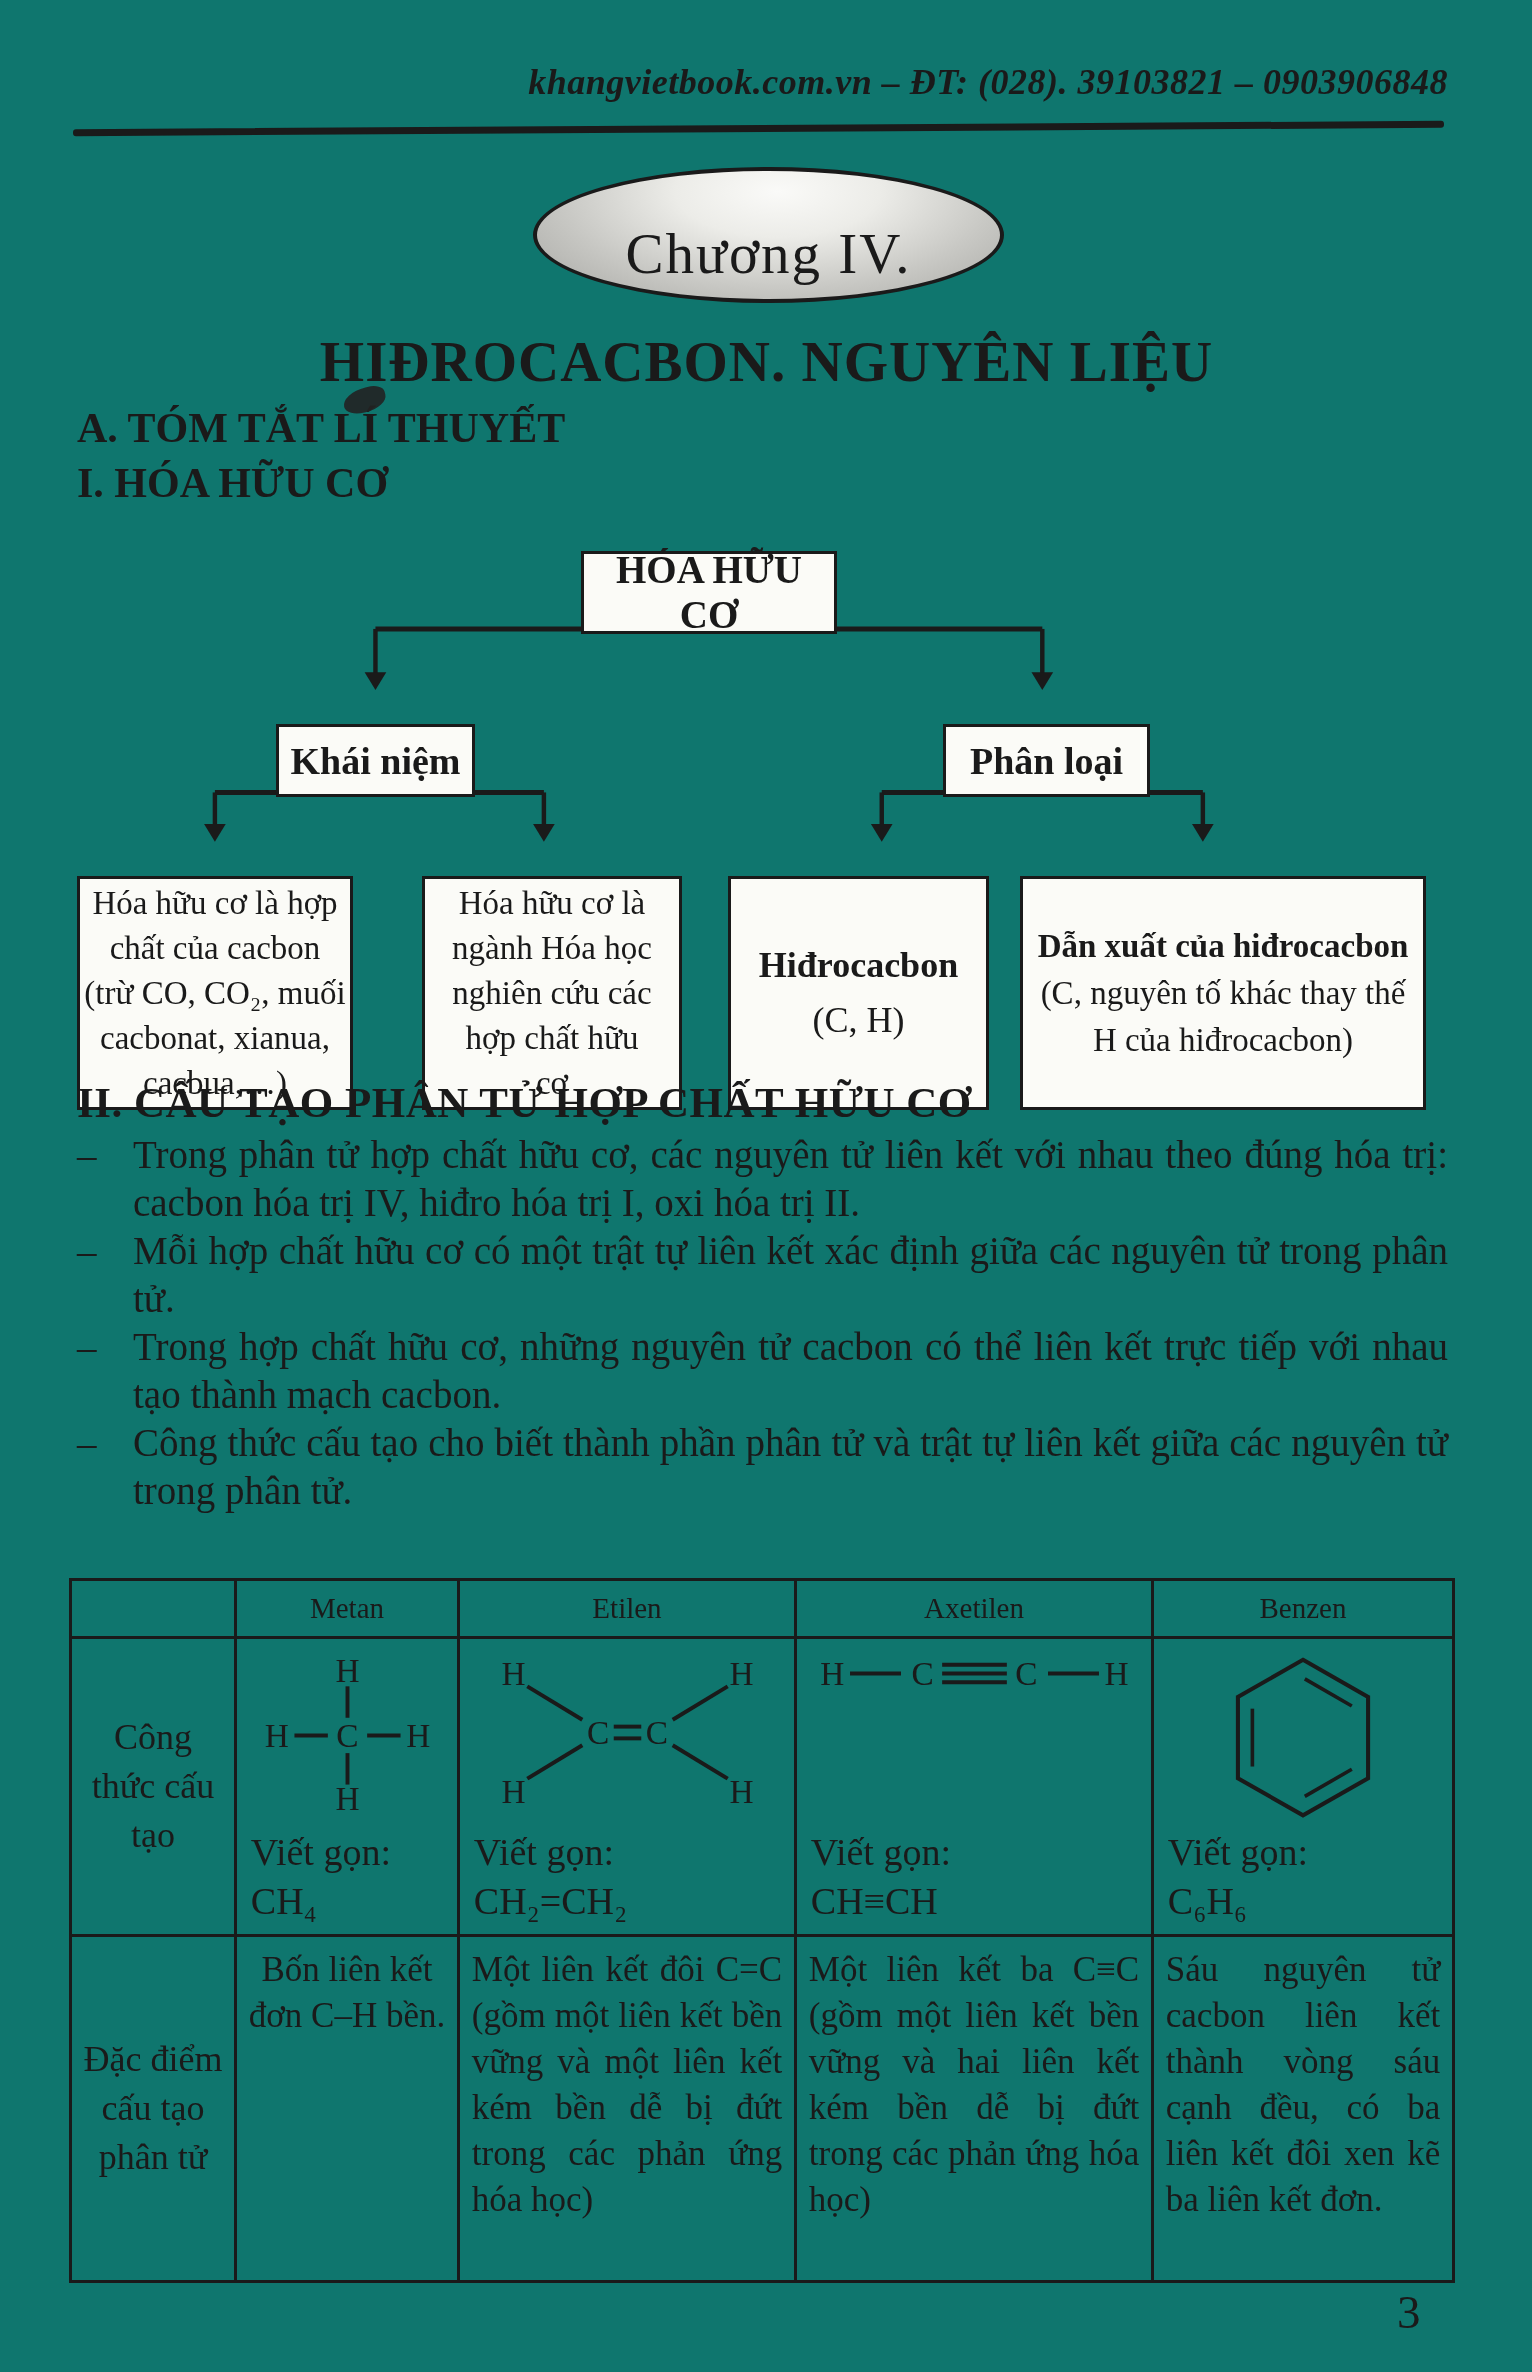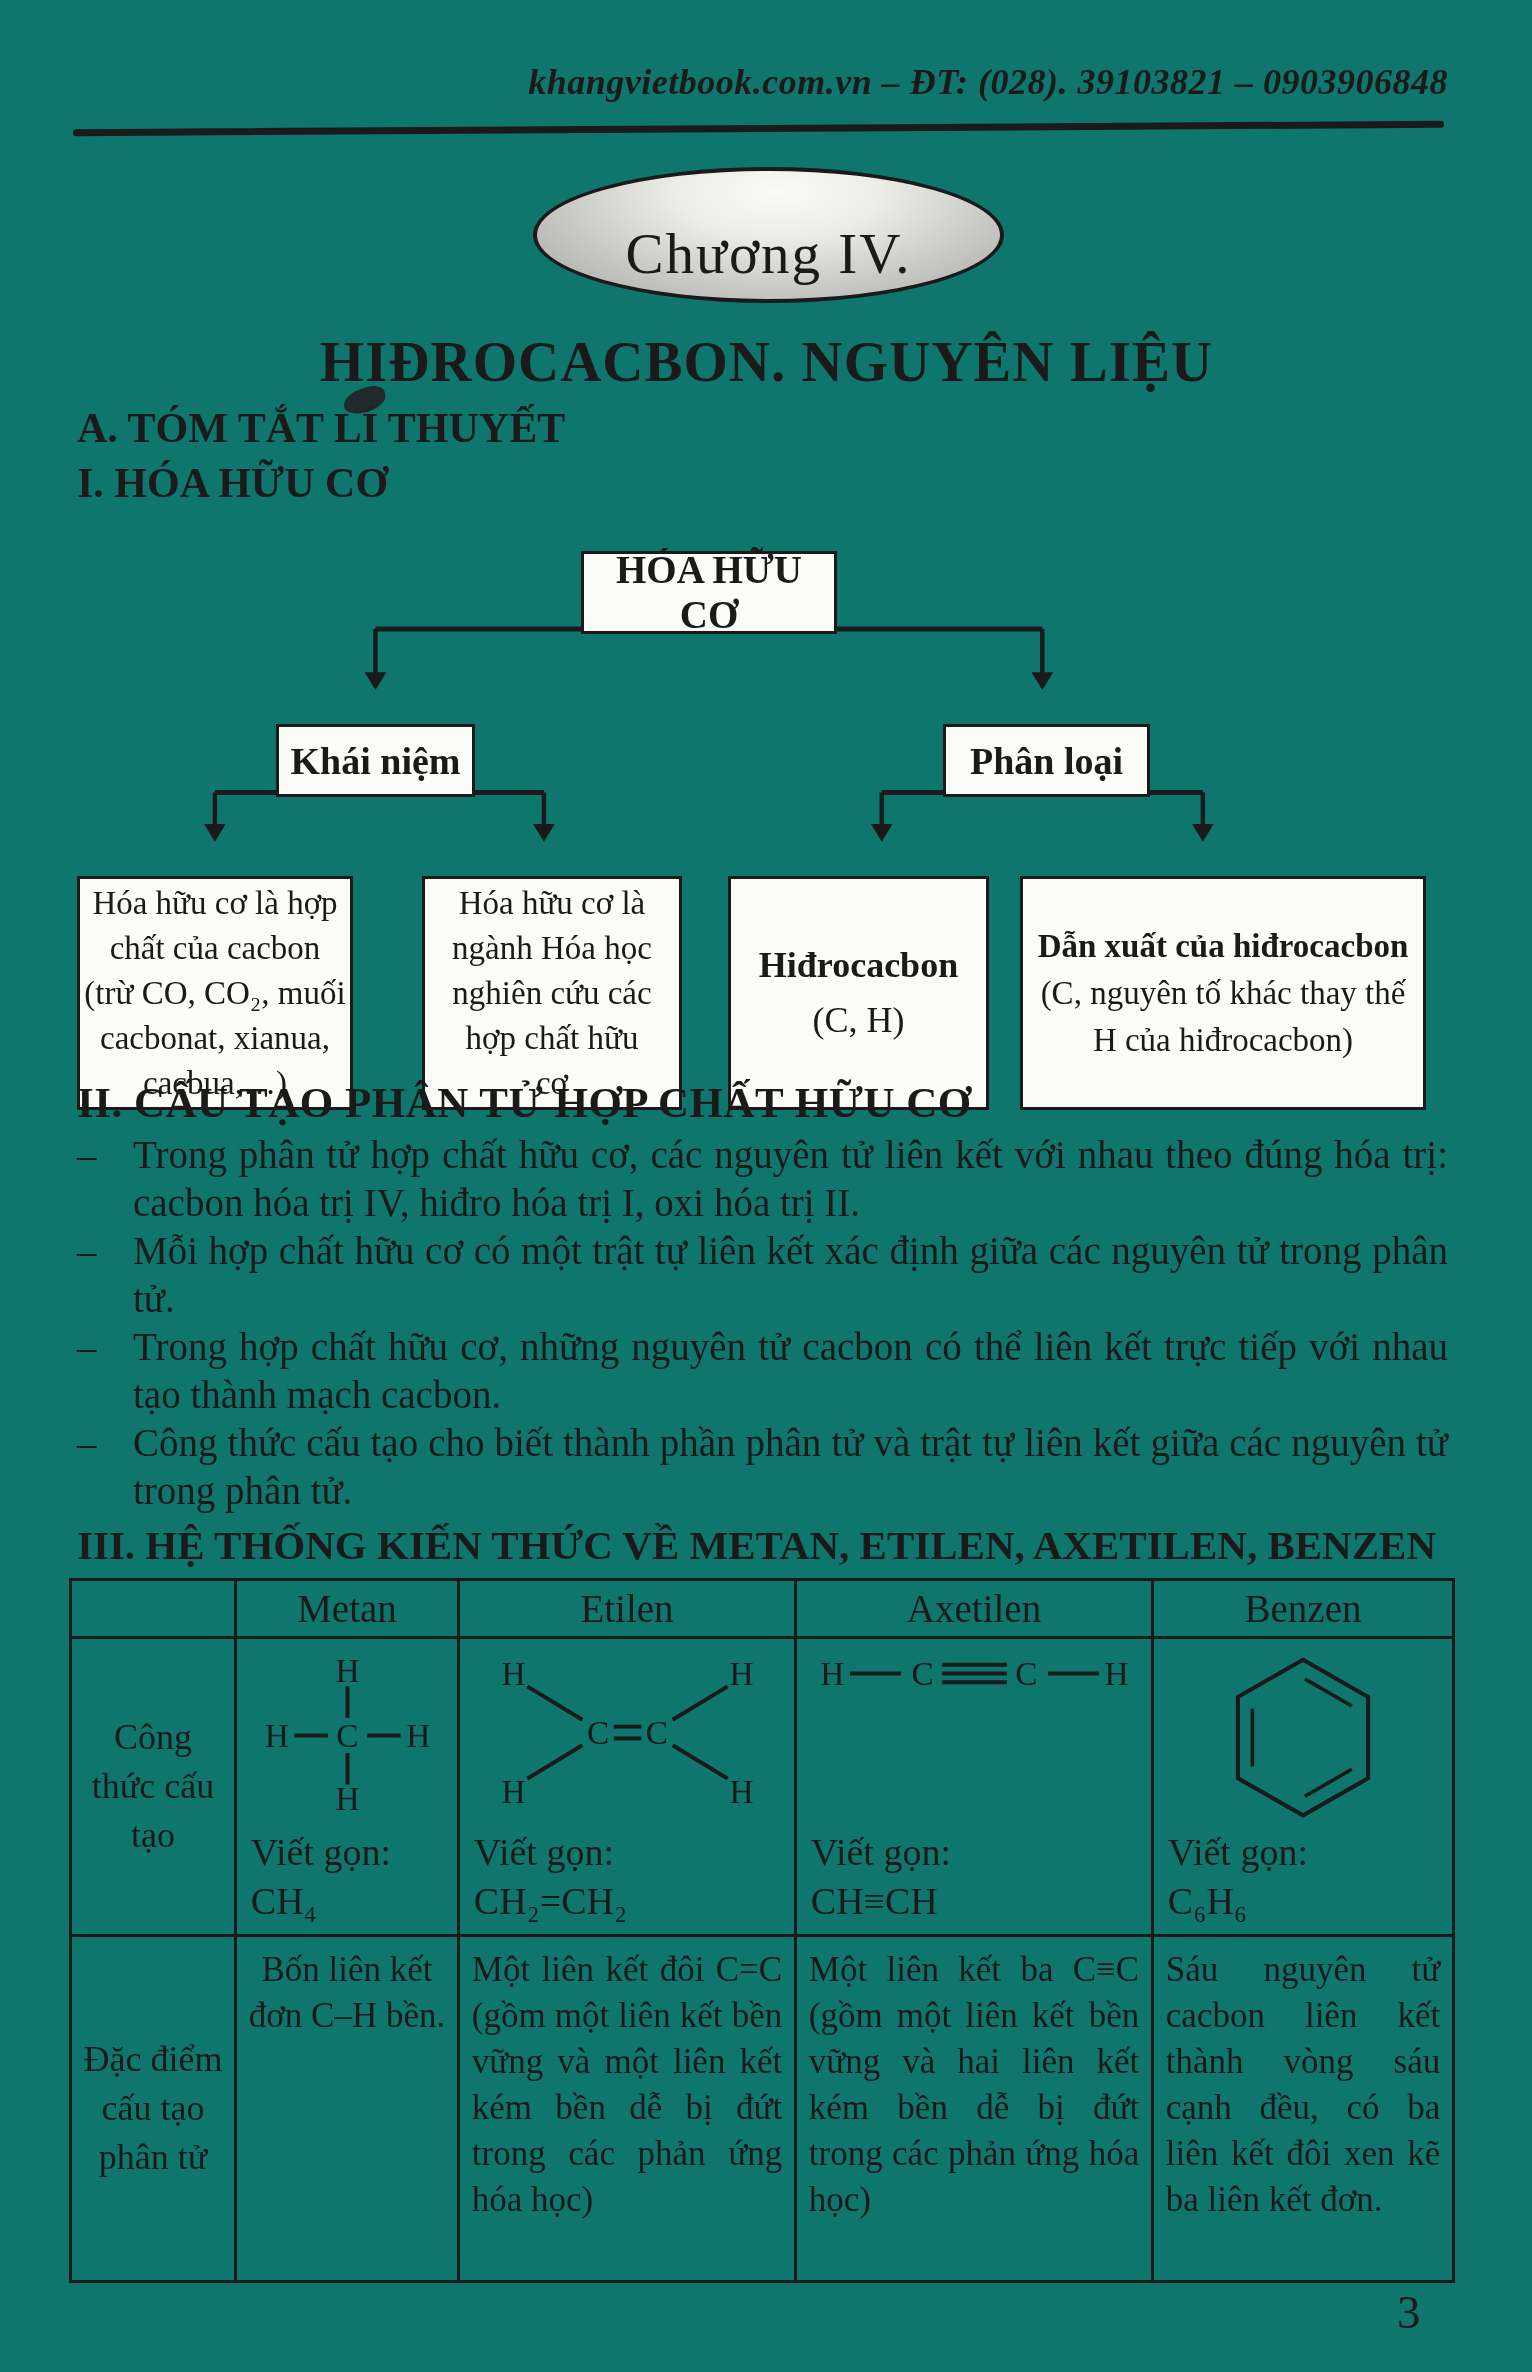--- a/index.html
+++ b/index.html
@@ -41,21 +41,21 @@
   .sec-ii{position:absolute;top:1078px;left:77px;font-size:43px;font-weight:bold;letter-spacing:0.5px;}
   .bullets{position:absolute;top:1131px;left:77px;width:1371px;}
   .bullet{display:flex;font-size:39px;line-height:48px;}
   .bullet .dash{width:56px;flex:none;}
   .bullet .btxt{flex:1;text-align:justify;}
   .sec-iii{position:absolute;top:1521px;left:77px;font-size:41px;font-weight:bold;white-space:nowrap;}
 
   table.tbl{position:absolute;left:69px;top:1578px;width:1383px;border-collapse:collapse;
             table-layout:fixed;}
   .tbl td{border:3.9px solid #1a1a1a;padding:0;vertical-align:top;overflow:hidden;}
-  .tbl tr.hrow td{height:55px;vertical-align:middle;text-align:center;font-size:39px;}
+  .tbl tr.hrow td{height:55px;vertical-align:middle;text-align:center;font-size:29px;}
   .tbl td.lbl{vertical-align:middle;text-align:center;font-size:36px;line-height:49px;padding:0 5.9px;}
   .tbl tr.r1 td{height:284px;}
   .tbl tr.r2 td{height:343px;}
   .cellcol{display:flex;flex-direction:column;justify-content:space-between;height:100%;
            box-sizing:border-box;padding:9.9px 9.9px 7.9px;}
   .struct{align-self:center;}
   .vg{font-size:38px;line-height:49px;text-align:left;padding-left:3.9px;}
   .desc{font-size:35px;line-height:46px;text-align:justify;padding:9.9px 11.8px;box-sizing:border-box;}
   .desc.center{text-align:center;}
   svg text{font-family:"Liberation Serif","DejaVu Serif",serif;fill:#1a1a1a;}
@@ -132,21 +132,20 @@
     <div class="bullet">
       <span class="dash">–</span>
       <span class="btxt">Trong hợp chất hữu cơ, những nguyên tử cacbon có thể liên kết trực tiếp với nhau tạo thành mạch cacbon.</span>
     </div>
     <div class="bullet">
       <span class="dash">–</span>
       <span class="btxt">Công thức cấu tạo cho biết thành phần phân tử và trật tự liên kết giữa các nguyên tử trong phân tử.</span>
     </div>
   </div>
 
-  <div class="sec-iii">III. HỆ THỐNG KIẾN THỨC VỀ METAN, ETILEN, AXETILEN, BENZEN</div>
 
   <table class="tbl">
     <colgroup>
         <col style="width:165px">
         <col style="width:223px">
         <col style="width:337px">
         <col style="width:357px">
         <col style="width:301px">
       </colgroup>
     <tbody>

